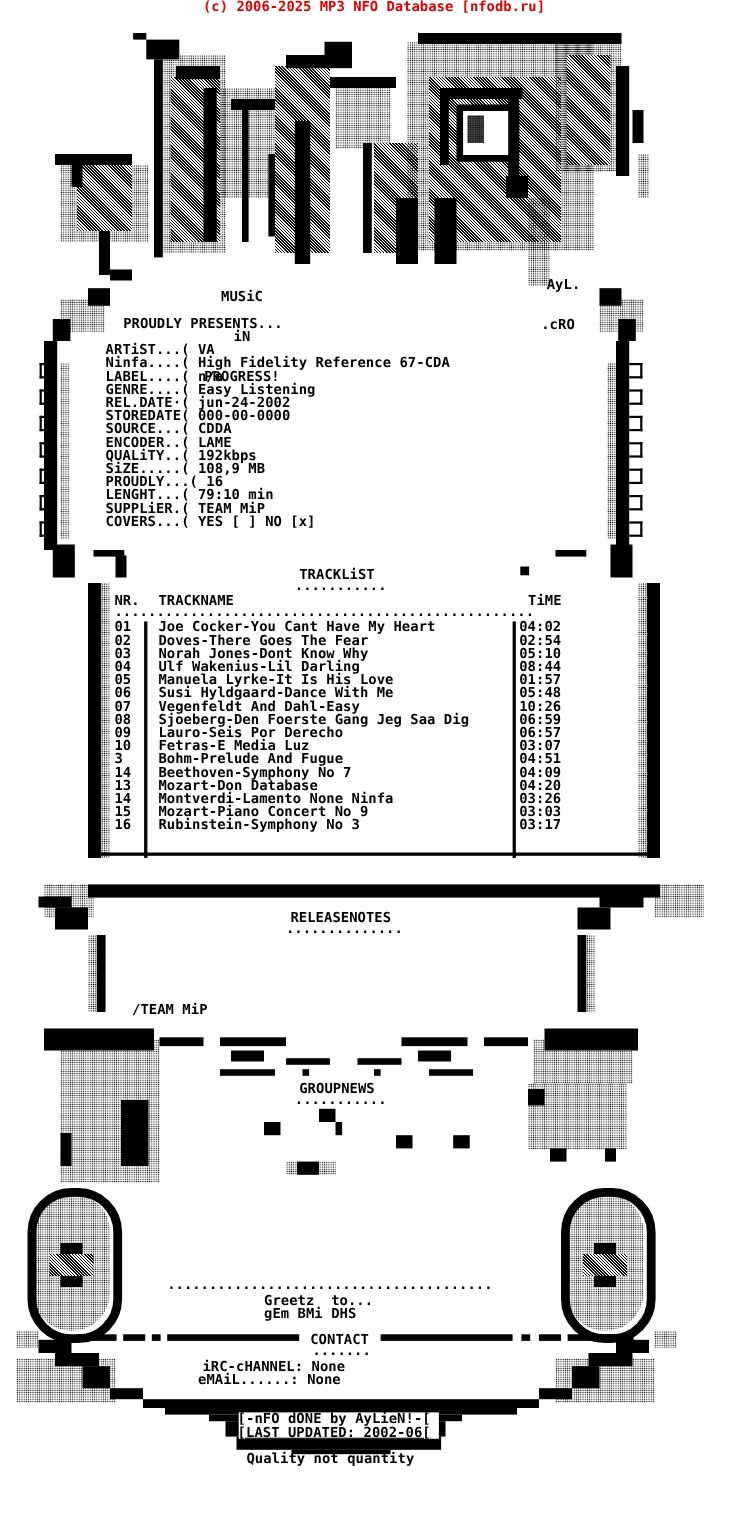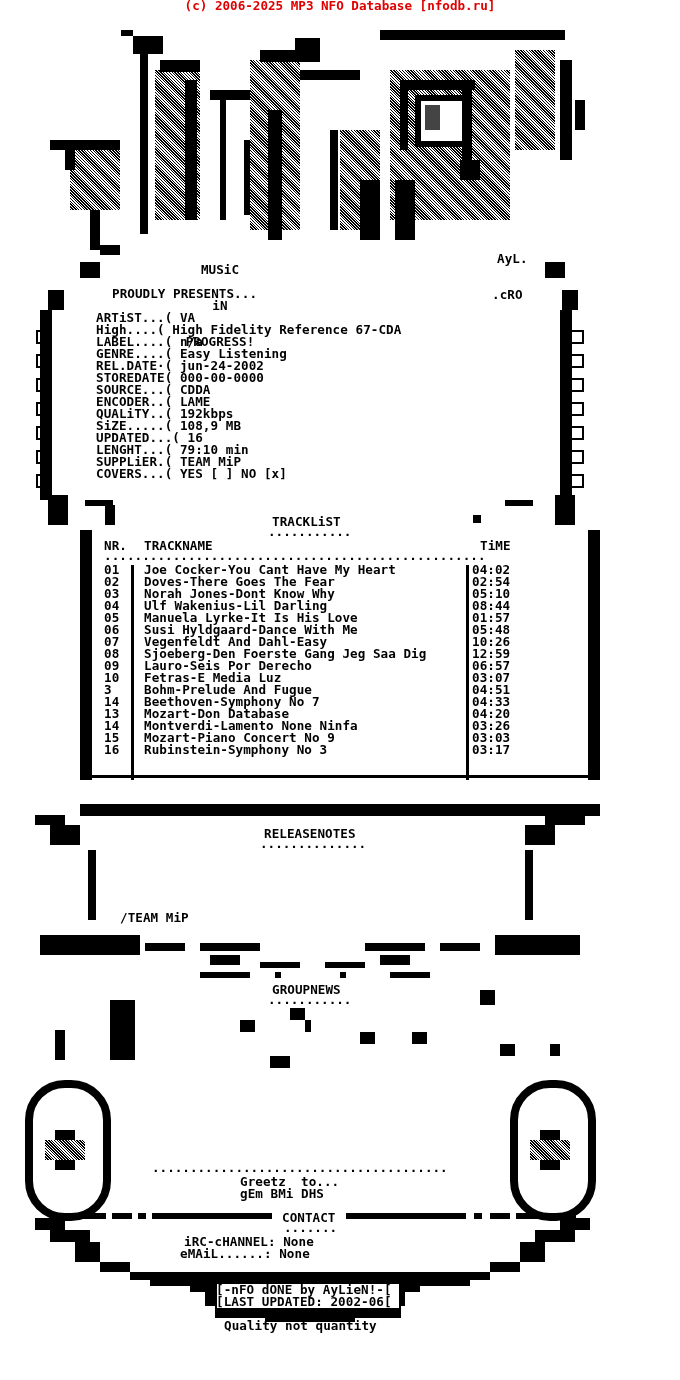--- a/index.html
+++ b/index.html
@@ -115,30 +115,30 @@
   <div class="tabr" style="left:572px;top:402px;"></div>
   <div class="tabr" style="left:572px;top:426px;"></div>
   <div class="tabr" style="left:572px;top:450px;"></div>
   <div class="tabr" style="left:572px;top:474px;"></div>
 </div>
 
 <div class="t" style="left:112px;top:288px;">PROUDLY PRESENTS...</div>
 
 <div style="position:absolute;left:96px;top:312px;">
   <div class="t" style="left:0;top:0;"><span>ARTiST...(</span> <span>VA</span></div>
-  <div class="t" style="left:0;top:12px;"><span>High....(</span> <span>High Fidelity Reference 67-CDA</span></div>
+  <div class="t" style="left:0;top:12px;"><span>Ninfa....(</span> <span>High Fidelity Reference 67-CDA</span></div>
   <div class="t" style="left:0;top:24px;"><span>LABEL....(</span> <span>n/a</span></div>
   <div class="t" style="left:0;top:36px;"><span>GENRE....(</span> <span>Easy Listening</span></div>
   <div class="t" style="left:0;top:48px;"><span>REL.DATE·(</span> <span>jun-24-2002</span></div>
   <div class="t" style="left:0;top:60px;"><span>STOREDATE(</span> <span>000-00-0000</span></div>
   <div class="t" style="left:0;top:72px;"><span>SOURCE...(</span> <span>CDDA</span></div>
   <div class="t" style="left:0;top:84px;"><span>ENCODER..(</span> <span>LAME</span></div>
   <div class="t" style="left:0;top:96px;"><span>QUALiTY..(</span> <span>192kbps</span></div>
   <div class="t" style="left:0;top:108px;"><span>SiZE.....(</span> <span>108,9 MB</span></div>
-  <div class="t" style="left:0;top:120px;"><span>UPDATED...(</span> <span>16</span></div>
+  <div class="t" style="left:0;top:120px;"><span>PROUDLY...(</span> <span>16</span></div>
   <div class="t" style="left:0;top:132px;"><span>LENGHT...(</span> <span>79:10 min</span></div>
   <div class="t" style="left:0;top:144px;"><span>SUPPLiER.(</span> <span>TEAM MiP</span></div>
   <div class="t" style="left:0;top:156px;"><span>COVERS...(</span> <span>YES [ ] NO [x]</span></div>
 </div>
 
 <div>
   <div class="b" style="left:80px;top:530px;width:12px;height:250px;"></div>
   <div class="d2" style="left:92px;top:530px;width:8px;height:250px;"></div>
   <div class="b" style="left:588px;top:530px;width:12px;height:250px;"></div>
   <div class="d2" style="left:580px;top:530px;width:8px;height:250px;"></div>
@@ -155,25 +155,25 @@
 <div class="dots" style="left:104px;top:550px;letter-spacing:0.05px;">..................................................</div>
 
 <div style="position:absolute;left:0;top:564px;">
   <div class="t" style="left:0;top:0;"><span style="position:absolute;left:104px">01</span><span style="position:absolute;left:144px">Joe Cocker-You Cant Have My Heart</span><span style="position:absolute;left:472px">04:02</span></div>
   <div class="t" style="left:0;top:12px;"><span style="position:absolute;left:104px">02</span><span style="position:absolute;left:144px">Doves-There Goes The Fear</span><span style="position:absolute;left:472px">02:54</span></div>
   <div class="t" style="left:0;top:24px;"><span style="position:absolute;left:104px">03</span><span style="position:absolute;left:144px">Norah Jones-Dont Know Why</span><span style="position:absolute;left:472px">05:10</span></div>
   <div class="t" style="left:0;top:36px;"><span style="position:absolute;left:104px">04</span><span style="position:absolute;left:144px">Ulf Wakenius-Lil Darling</span><span style="position:absolute;left:472px">08:44</span></div>
   <div class="t" style="left:0;top:48px;"><span style="position:absolute;left:104px">05</span><span style="position:absolute;left:144px">Manuela Lyrke-It Is His Love</span><span style="position:absolute;left:472px">01:57</span></div>
   <div class="t" style="left:0;top:60px;"><span style="position:absolute;left:104px">06</span><span style="position:absolute;left:144px">Susi Hyldgaard-Dance With Me</span><span style="position:absolute;left:472px">05:48</span></div>
   <div class="t" style="left:0;top:72px;"><span style="position:absolute;left:104px">07</span><span style="position:absolute;left:144px">Vegenfeldt And Dahl-Easy</span><span style="position:absolute;left:472px">10:26</span></div>
-  <div class="t" style="left:0;top:84px;"><span style="position:absolute;left:104px">08</span><span style="position:absolute;left:144px">Sjoeberg-Den Foerste Gang Jeg Saa Dig</span><span style="position:absolute;left:472px">12:59</span></div>
+  <div class="t" style="left:0;top:84px;"><span style="position:absolute;left:104px">08</span><span style="position:absolute;left:144px">Sjoeberg-Den Foerste Gang Jeg Saa Dig</span><span style="position:absolute;left:472px">06:59</span></div>
   <div class="t" style="left:0;top:96px;"><span style="position:absolute;left:104px">09</span><span style="position:absolute;left:144px">Lauro-Seis Por Derecho</span><span style="position:absolute;left:472px">06:57</span></div>
   <div class="t" style="left:0;top:108px;"><span style="position:absolute;left:104px">10</span><span style="position:absolute;left:144px">Fetras-E Media Luz</span><span style="position:absolute;left:472px">03:07</span></div>
   <div class="t" style="left:0;top:120px;"><span style="position:absolute;left:104px">3</span><span style="position:absolute;left:144px">Bohm-Prelude And Fugue</span><span style="position:absolute;left:472px">04:51</span></div>
-  <div class="t" style="left:0;top:132px;"><span style="position:absolute;left:104px">14</span><span style="position:absolute;left:144px">Beethoven-Symphony No 7</span><span style="position:absolute;left:472px">04:33</span></div>
+  <div class="t" style="left:0;top:132px;"><span style="position:absolute;left:104px">14</span><span style="position:absolute;left:144px">Beethoven-Symphony No 7</span><span style="position:absolute;left:472px">04:09</span></div>
   <div class="t" style="left:0;top:144px;"><span style="position:absolute;left:104px">13</span><span style="position:absolute;left:144px">Mozart-Don Database</span><span style="position:absolute;left:472px">04:20</span></div>
   <div class="t" style="left:0;top:156px;"><span style="position:absolute;left:104px">14</span><span style="position:absolute;left:144px">Montverdi-Lamento None Ninfa</span><span style="position:absolute;left:472px">03:26</span></div>
   <div class="t" style="left:0;top:168px;"><span style="position:absolute;left:104px">15</span><span style="position:absolute;left:144px">Mozart-Piano Concert No 9</span><span style="position:absolute;left:472px">03:03</span></div>
   <div class="t" style="left:0;top:180px;"><span style="position:absolute;left:104px">16</span><span style="position:absolute;left:144px">Rubinstein-Symphony No 3</span><span style="position:absolute;left:472px">03:17</span></div>
 </div>
 
 <div>
   <div class="b" style="left:80px;top:804px;width:520px;height:12px;"></div>
   <div class="d2" style="left:40px;top:804px;width:45px;height:30px;"></div>
   <div class="b" style="left:35px;top:815px;width:30px;height:10px;"></div>
@@ -270,14 +270,14 @@
   <div class="d2" style="left:15px;top:1235px;width:90px;height:40px;"></div>
   <div class="d2" style="left:505px;top:1235px;width:90px;height:40px;"></div>
 </div>
 <div class="t" style="left:280px;top:1212px;background:#fff;padding:0 2px;">CONTACT</div>
 <div class="dots" style="left:284px;top:1222px;">.......</div>
 <div class="t" style="left:184px;top:1236px;"><span>iRC-cHANNEL:</span> <span>None</span></div>
 <div class="t" style="left:180px;top:1248px;"><span>eMAiL......:</span> <span>None</span></div>
 
 <div style="position:absolute;left:217px;top:1284px;width:182px;height:24px;background:#fff;"></div>
 <div class="t" style="left:216px;top:1284px;">[-nFO dONE by AyLieN!-[</div>
-<div class="t" style="left:216px;top:1296px;">[LAST UPDATED: 2002-06[</div>
+<div class="t" style="left:216px;top:1296px;text-decoration:underline;">[LAST UPDATED: 2002-06[</div>
 <div class="t" style="left:224px;top:1320px;text-align:center;">Quality not quantity</div>
 
 </body></html>

